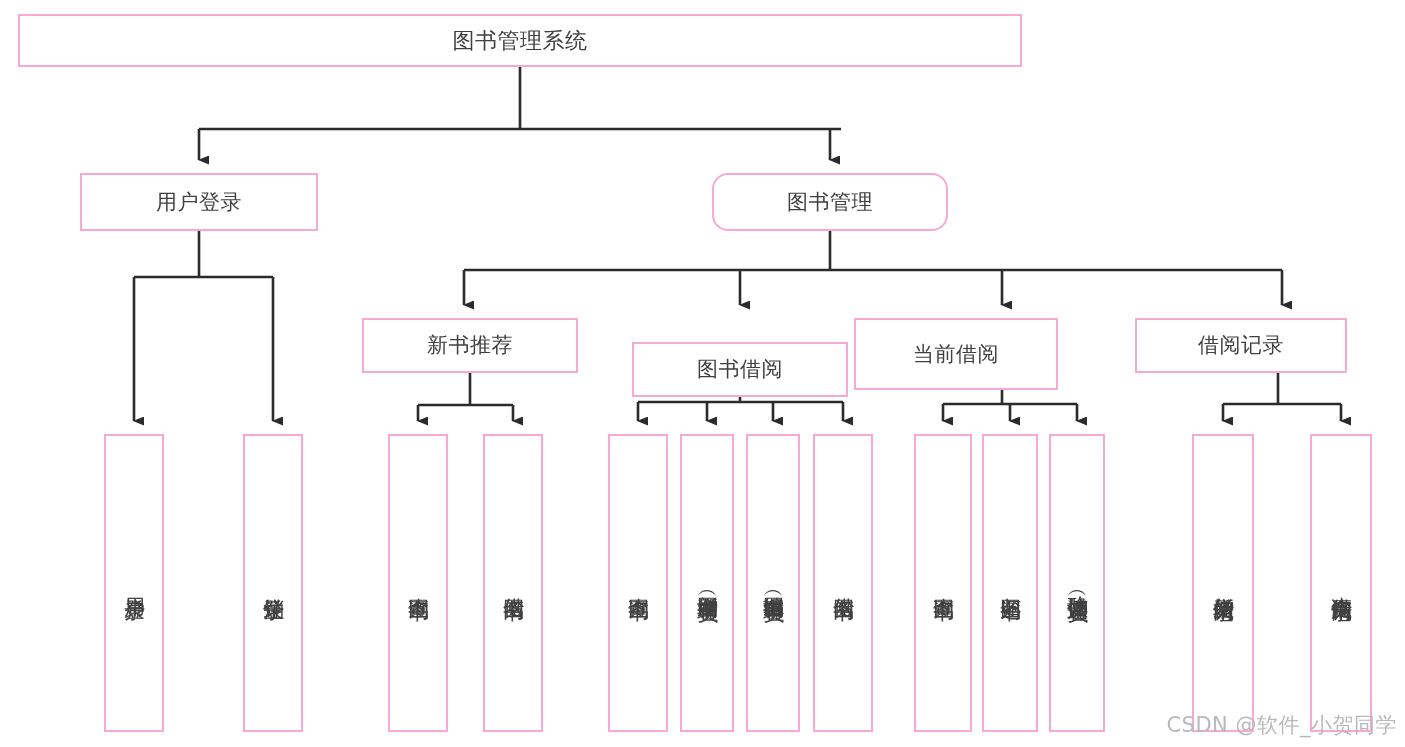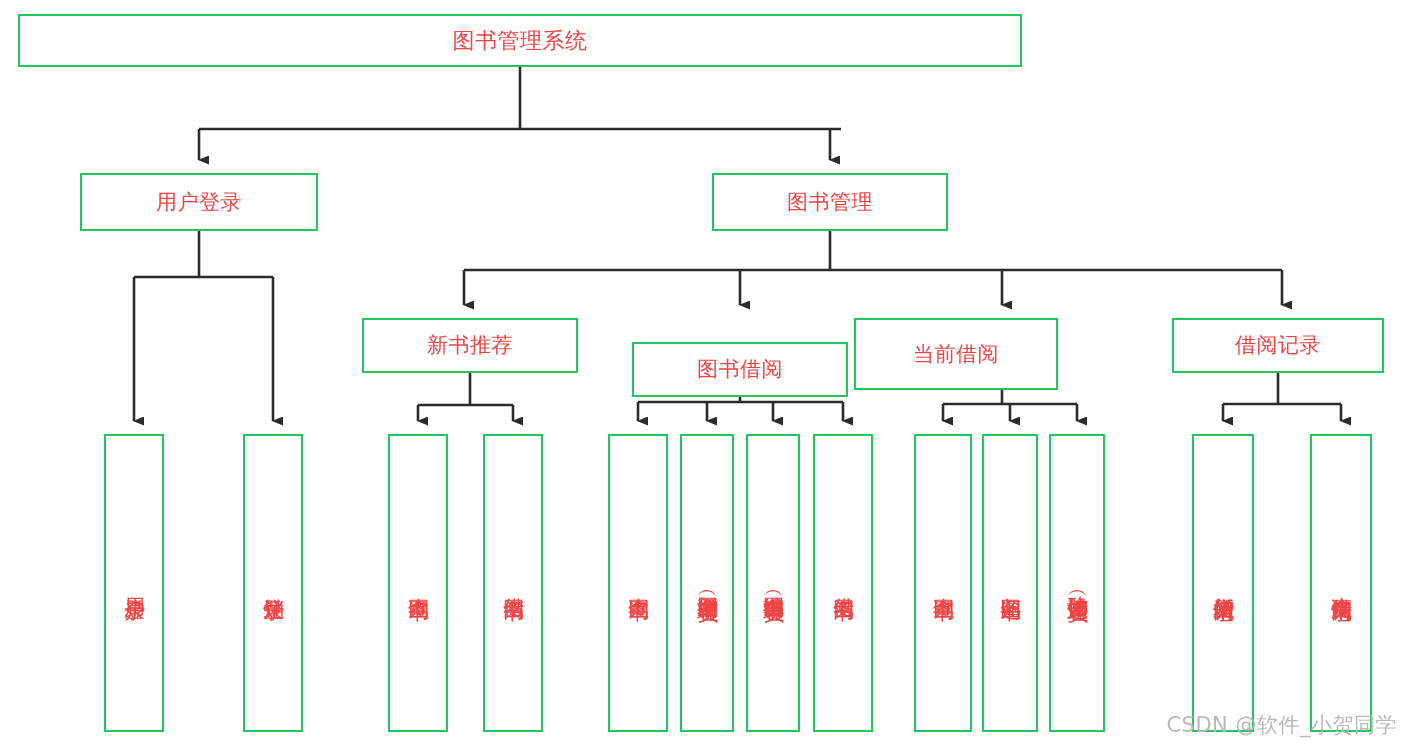--- a/index.html
+++ b/index.html
@@ -22,26 +22,26 @@
     position: absolute;
     left: 0;
     top: 0;
     width: 1405px;
     height: 747px;
     pointer-events: none;
   }
   .node {
     position: absolute;
     box-sizing: border-box;
-    border: 2px solid #22c55e;
+    border: 2px solid #f9a8d4;
     background: #ffffff;
     display: flex;
     align-items: center;
     justify-content: center;
-    color: #ef4444;
+    color: #404040;
   }
   .node .label {
     display: block;
     text-align: center;
     line-height: 1.18;
   }
   
   .node.horiz .label {
     font-size: 21px;
     letter-spacing: 0.5px;
@@ -133,34 +133,34 @@
     </g>
   </svg>
 
   <div class="node horiz root" style="left:18px; top:14px; width:1004px; height:53px;">
     <span class="label">图书管理系统</span>
   </div>
 
   <div class="node horiz" style="left:80px; top:173px; width:238px; height:58px;">
     <span class="label">用户登录</span>
   </div>
-  <div class="node horiz" style="left:712px; top:173px; width:236px; height:58px;">
+  <div class="node horiz" style="left:712px; top:173px; width:236px; height:58px;border-radius:16px;">
     <span class="label">图书管理</span>
   </div>
 
   <div class="node horiz" style="left:362px; top:318px; width:216px; height:55px;align-items:center;">
     <span class="label">新书推荐</span>
   </div>
   <div class="node horiz" style="left:632px; top:318px; width:216px; height:55px;margin-top:24px;">
     <span class="label">图书借阅</span>
   </div>
   <div class="node horiz" style="left:854px; top:318px; width:204px; height:72px;">
     <span class="label">当前借阅</span>
   </div>
-  <div class="node horiz" style="left:1172px; top:318px; width:212px; height:55px;">
+  <div class="node horiz" style="left:1135px; top:318px; width:212px; height:55px;">
     <span class="label">借阅记录</span>
   </div>
 
   <div class="node vert" style="left:104px; top:434px; width:60px; height:298px;">
     <span class="label">用户登录</span>
   </div>
   <div class="node vert" style="left:243px; top:434px; width:60px; height:298px;">
     <span class="label">注销登录</span>
   </div>
 

